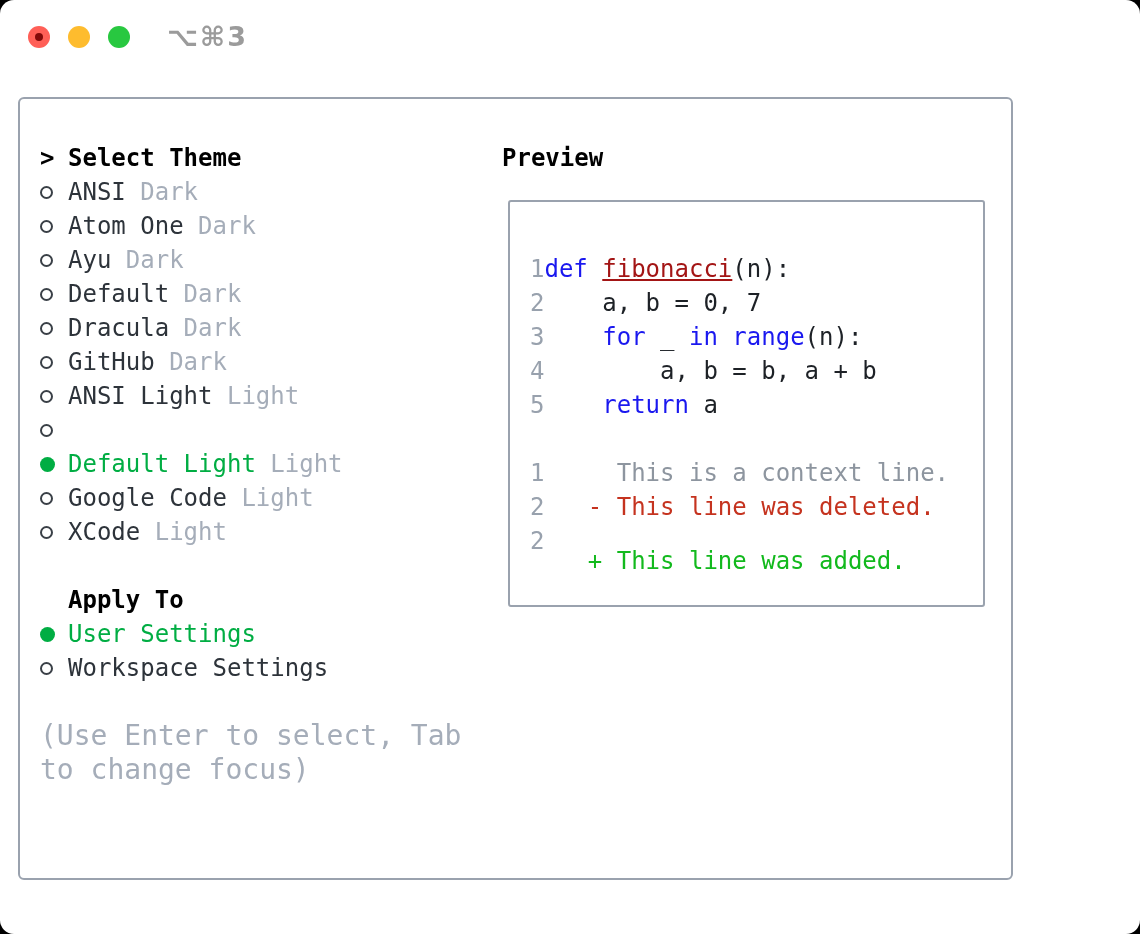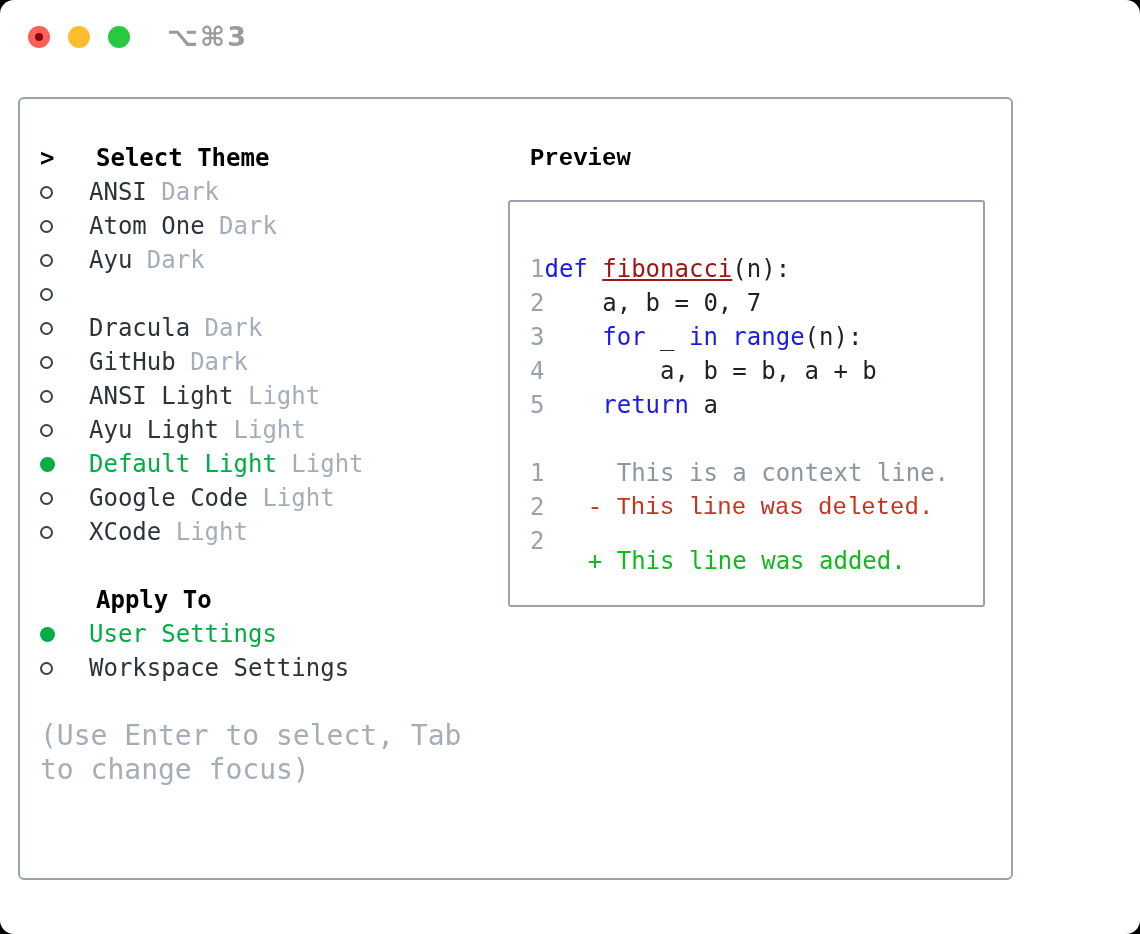--- a/index.html
+++ b/index.html
@@ -31,41 +31,41 @@
     position:absolute;left:18px;top:97px;width:995px;height:783px;
     box-sizing:border-box;border:2px solid var(--border);border-radius:6px;
   }
   .left-col{position:absolute;left:20px;top:42px;width:440px;}
   .row{display:flex;align-items:center;height:34px;font-size:24px;color:var(--text);}
   .row.clickable{cursor:pointer;}
   .marker{width:28px;display:flex;align-items:center;flex:none;}
   .circle{width:13px;height:13px;box-sizing:border-box;border:2px solid #3a4047;border-radius:50%;}
   .circle.filled{width:15px;height:15px;border:none;background:var(--green);}
   .caret{width:28px;flex:none;font-weight:bold;color:#000;}
-  .title{font-weight:bold;color:#000;white-space:pre;margin-left:28px;}
+  .title{font-weight:bold;color:#000;white-space:pre;}
   .title.plain{font-weight:bold;}
   .itemtext{white-space:pre;}
-  .item-name{color:var(--text);margin-left:21px;}
+  .item-name{color:var(--text);}
   .item-name.selected{color:var(--green);}
   .variant{color:var(--muted);}
   .spacer{height:34px;}
   .help{font-size:28px;line-height:34px;color:var(--muted);width:424px;}
   
-  .preview-title{position:absolute;left:482px;top:42px;font-family:Liberation Mono, monospace;}
+  .preview-title{position:absolute;left:482px;top:42px;}
   .preview-box{
     position:absolute;left:488px;top:101px;width:477px;height:407px;
     box-sizing:border-box;border:2px solid var(--border);border-radius:3px;
     padding:16px 0 0 20px;overflow:hidden;
   }
   .pline{height:34px;display:flex;align-items:center;font-size:24px;white-space:pre;color:var(--code-text);}
   .lnum{color:var(--lnum);}
   .tok-keyword{color:var(--blue);}
   .tok-function{color:var(--func);text-decoration:underline;}
   .diff-context{color:var(--ctx);}
-  .diff-deleted{color:var(--red);font-family:Liberation Mono, monospace;}
+  .diff-deleted{color:var(--red);}
   .diff-added{color:var(--add);margin-top:40px;}
 </style>
 </head>
 <body>
 
 <div class="window">
 
   <div class="titlebar">
     <span class="light close"></span>
     <span class="light min"></span>
@@ -97,20 +97,21 @@
           <div class="row clickable">
             <span class="marker">
               <span class="circle"></span>
             </span>
             <span class="itemtext"><span class="item-name">Ayu</span> <span class="variant">Dark</span></span>
           </div>
           <div class="row clickable">
             <span class="marker">
               <span class="circle"></span>
             </span>
+            <span class="itemtext"><span class="item-name">Default</span> <span class="variant">Dark</span></span>
           </div>
           <div class="row clickable">
             <span class="marker">
               <span class="circle"></span>
             </span>
             <span class="itemtext"><span class="item-name">Dracula</span> <span class="variant">Dark</span></span>
           </div>
           <div class="row clickable">
             <span class="marker">
               <span class="circle"></span>
@@ -120,21 +121,20 @@
           <div class="row clickable">
             <span class="marker">
               <span class="circle"></span>
             </span>
             <span class="itemtext"><span class="item-name">ANSI Light</span> <span class="variant">Light</span></span>
           </div>
           <div class="row clickable">
             <span class="marker">
               <span class="circle"></span>
             </span>
-            <span class="itemtext"><span class="item-name">Ayu Light</span> <span class="variant">Light</span></span>
           </div>
           <div class="row clickable">
             <span class="marker">
               <span class="circle filled"></span>
             </span>
             <span class="itemtext"><span class="item-name selected">Default Light</span> <span class="variant">Light</span></span>
           </div>
           <div class="row clickable">
             <span class="marker">
               <span class="circle"></span>

